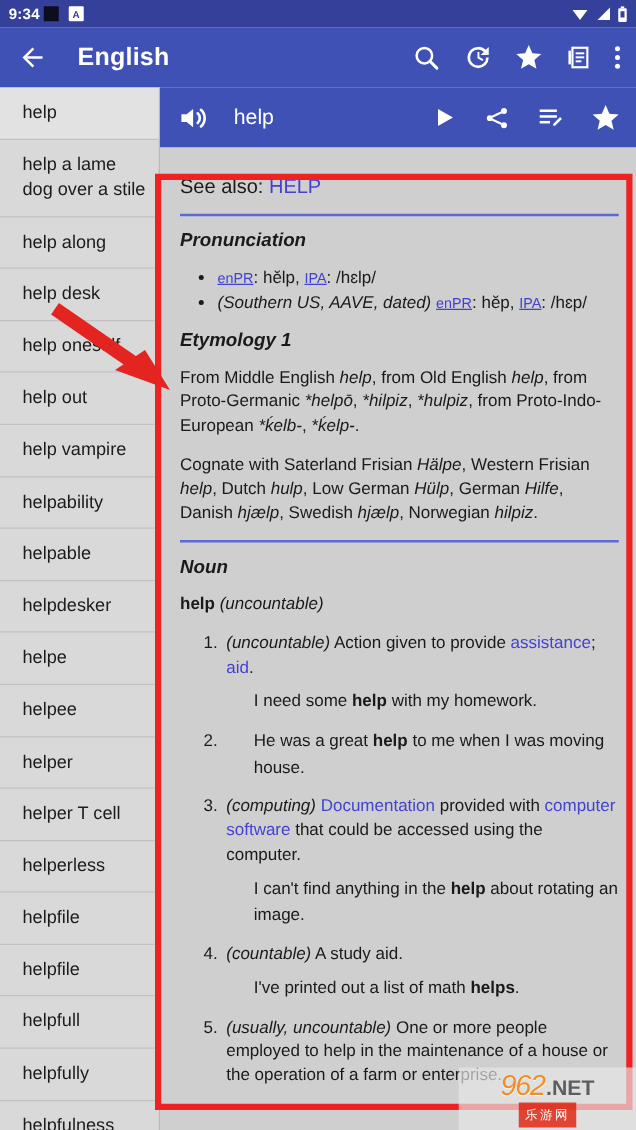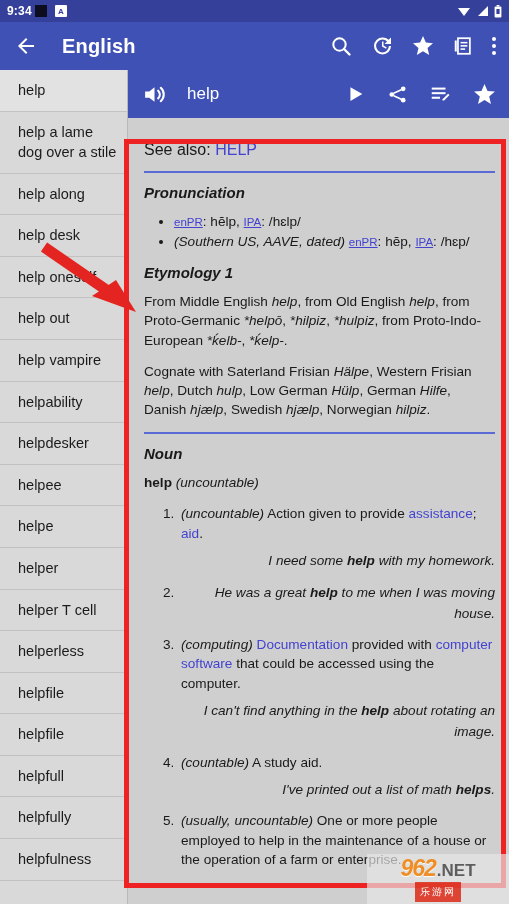--- a/index.html
+++ b/index.html
@@ -184,24 +184,22 @@
   .hw { font-weight: bold; }
   ol.defs {
     margin: 0;
     padding-left: 34px;
   }
   ol.defs > li {
     margin-bottom: 11px;
     padding-left: 3px;
   }
   .example {
-    font-style: italic;
     margin: 7px 0 7px 22px;
     line-height: 1.55;
-    text-align: right;
   }
   .example b { font-weight: bold; }
 
   
   .redbox {
     position: absolute;
     left: 124px;
     top: 139px;
     width: 382px;
     height: 749px;
@@ -240,21 +238,21 @@
     align-items: center;
     justify-content: center;
   }
   .wm-top {
     display: flex;
     align-items: baseline;
     line-height: 1;
   }
   .wm-962 {
     font-size: 23px;
-    font-weight: bold;
+    font-weight: normal;
     font-style: italic;
     color: #f28a1a;
     letter-spacing: -1px;
     text-shadow: 0 1px 0 #fff;
   }
   .wm-net {
     font-size: 17px;
     font-weight: bold;
     color: #555;
     margin-left: 1px;
@@ -339,23 +337,24 @@
 
   <div class="sidebar">
     <div class="side-item selected"><span>help</span></div>
     <div class="side-item"><span>help a lame dog over a stile</span></div>
     <div class="side-item"><span>help along</span></div>
     <div class="side-item"><span>help desk</span></div>
     <div class="side-item"><span>help oneself</span></div>
     <div class="side-item"><span>help out</span></div>
     <div class="side-item"><span>help vampire</span></div>
     <div class="side-item"><span>helpability</span></div>
+    <div class="side-item"><span>helpable</span></div>
     <div class="side-item"><span>helpdesker</span></div>
+    <div class="side-item"><span>helpe</span></div>
     <div class="side-item"><span>helpee</span></div>
-    <div class="side-item"><span>helpe</span></div>
     <div class="side-item"><span>helper</span></div>
     <div class="side-item"><span>helper T cell</span></div>
     <div class="side-item"><span>helperless</span></div>
     <div class="side-item"><span>helpfile</span></div>
     <div class="side-item"><span>helpfile</span></div>
     <div class="side-item"><span>helpfull</span></div>
     <div class="side-item"><span>helpfully</span></div>
     <div class="side-item"><span>helpfulness</span></div>
   </div>
 

